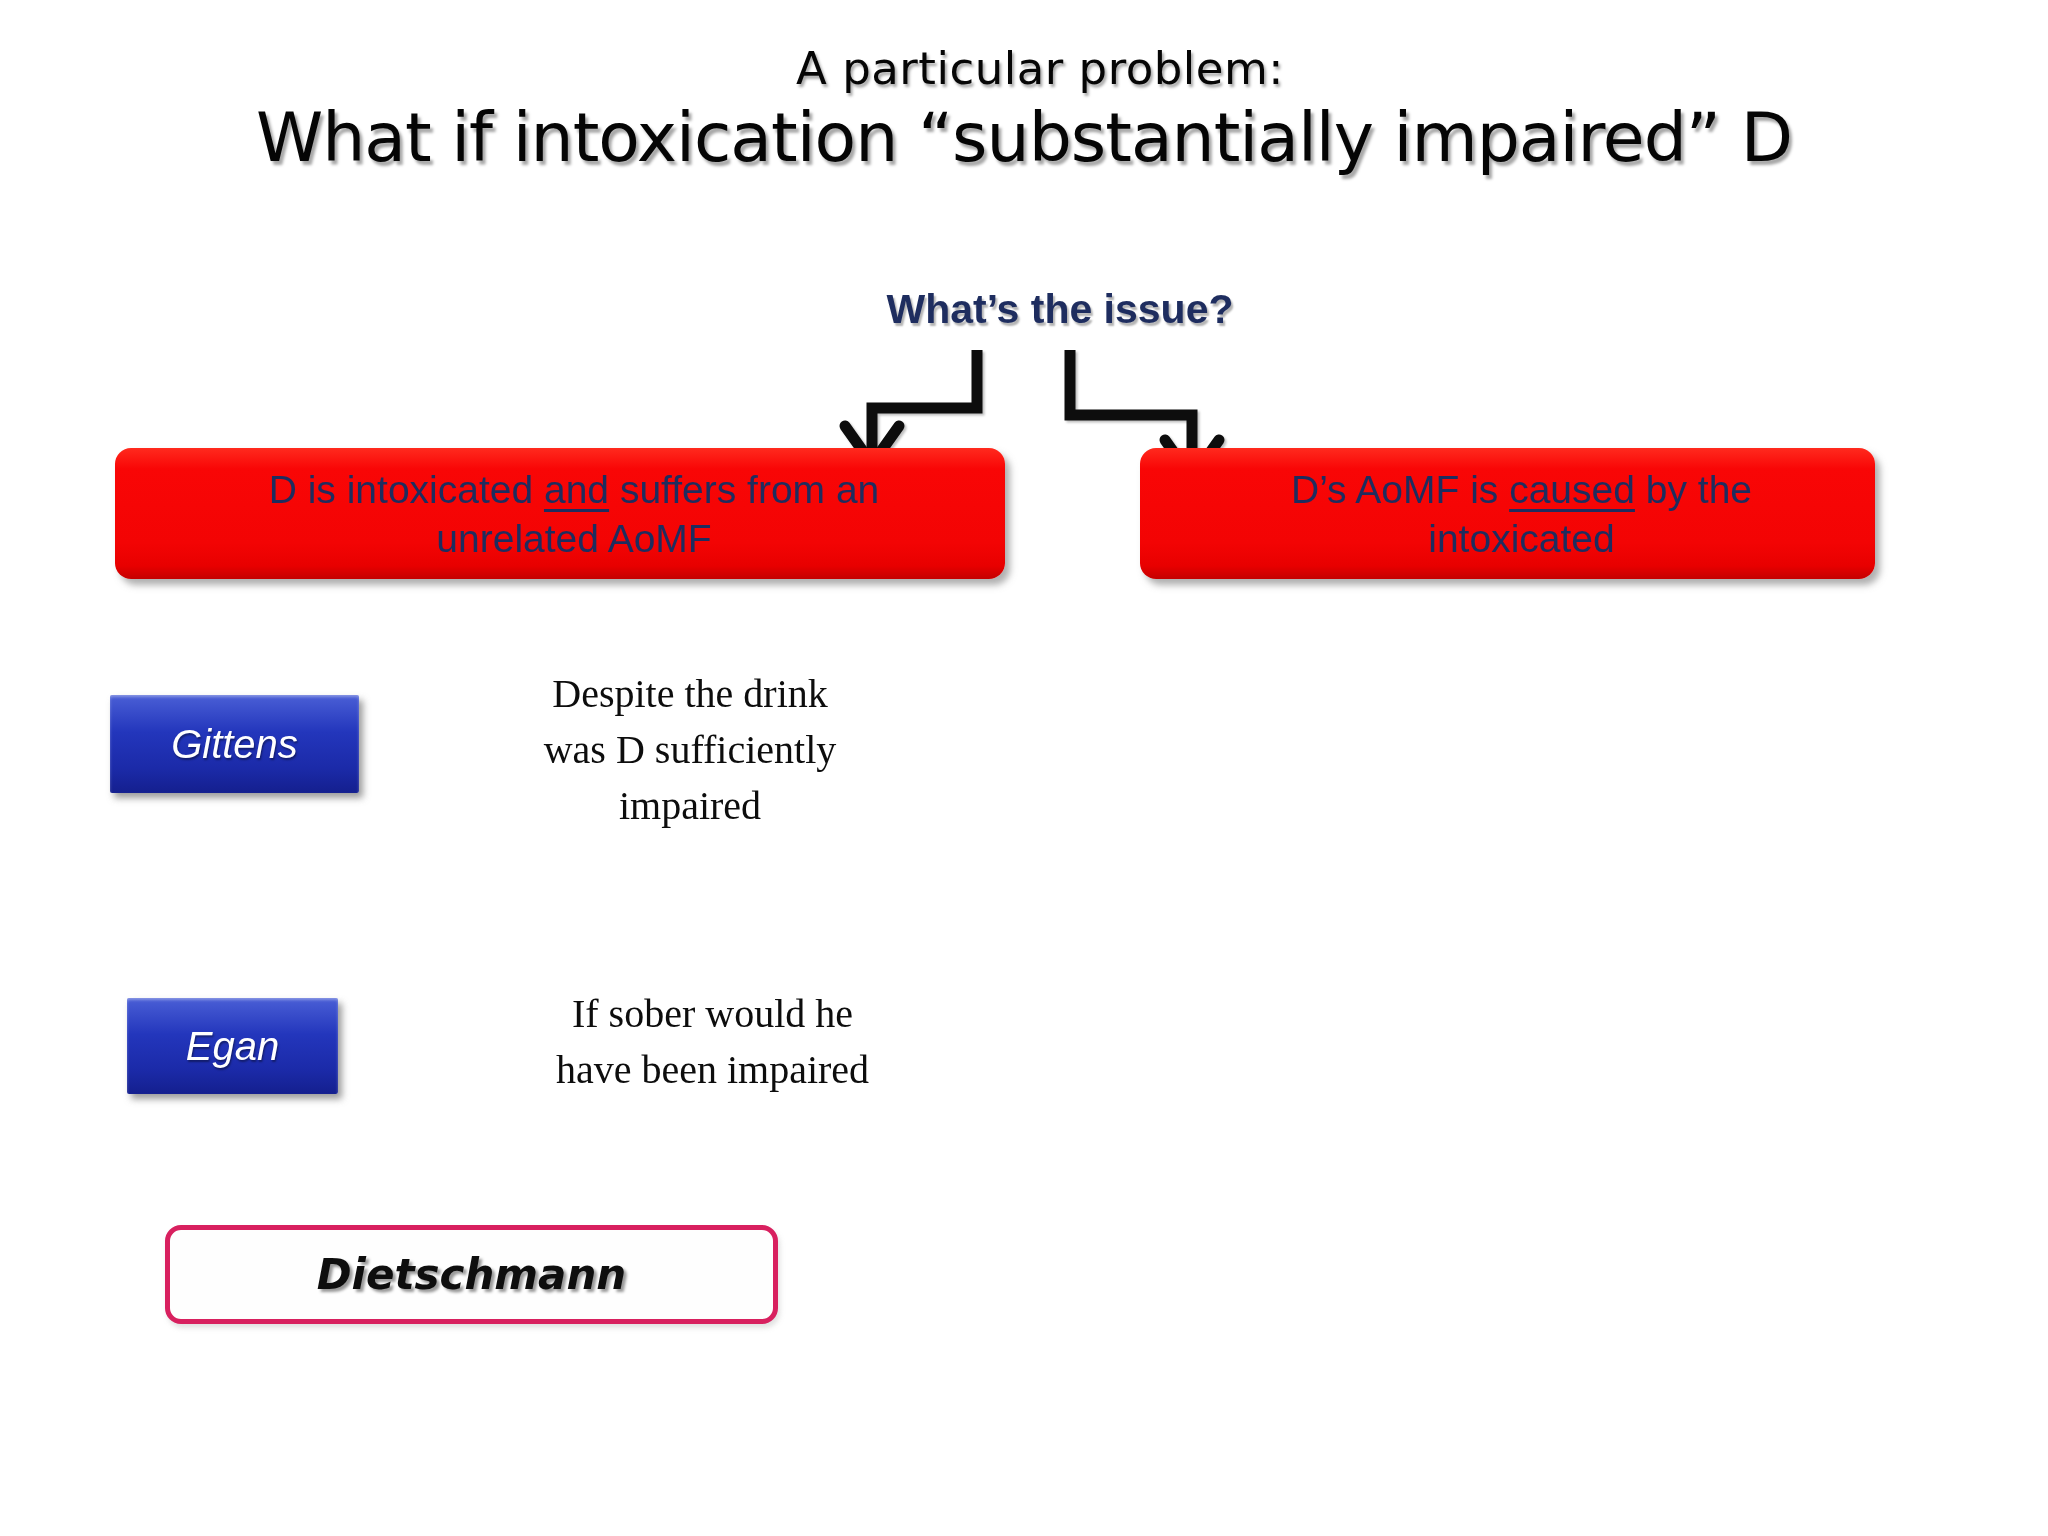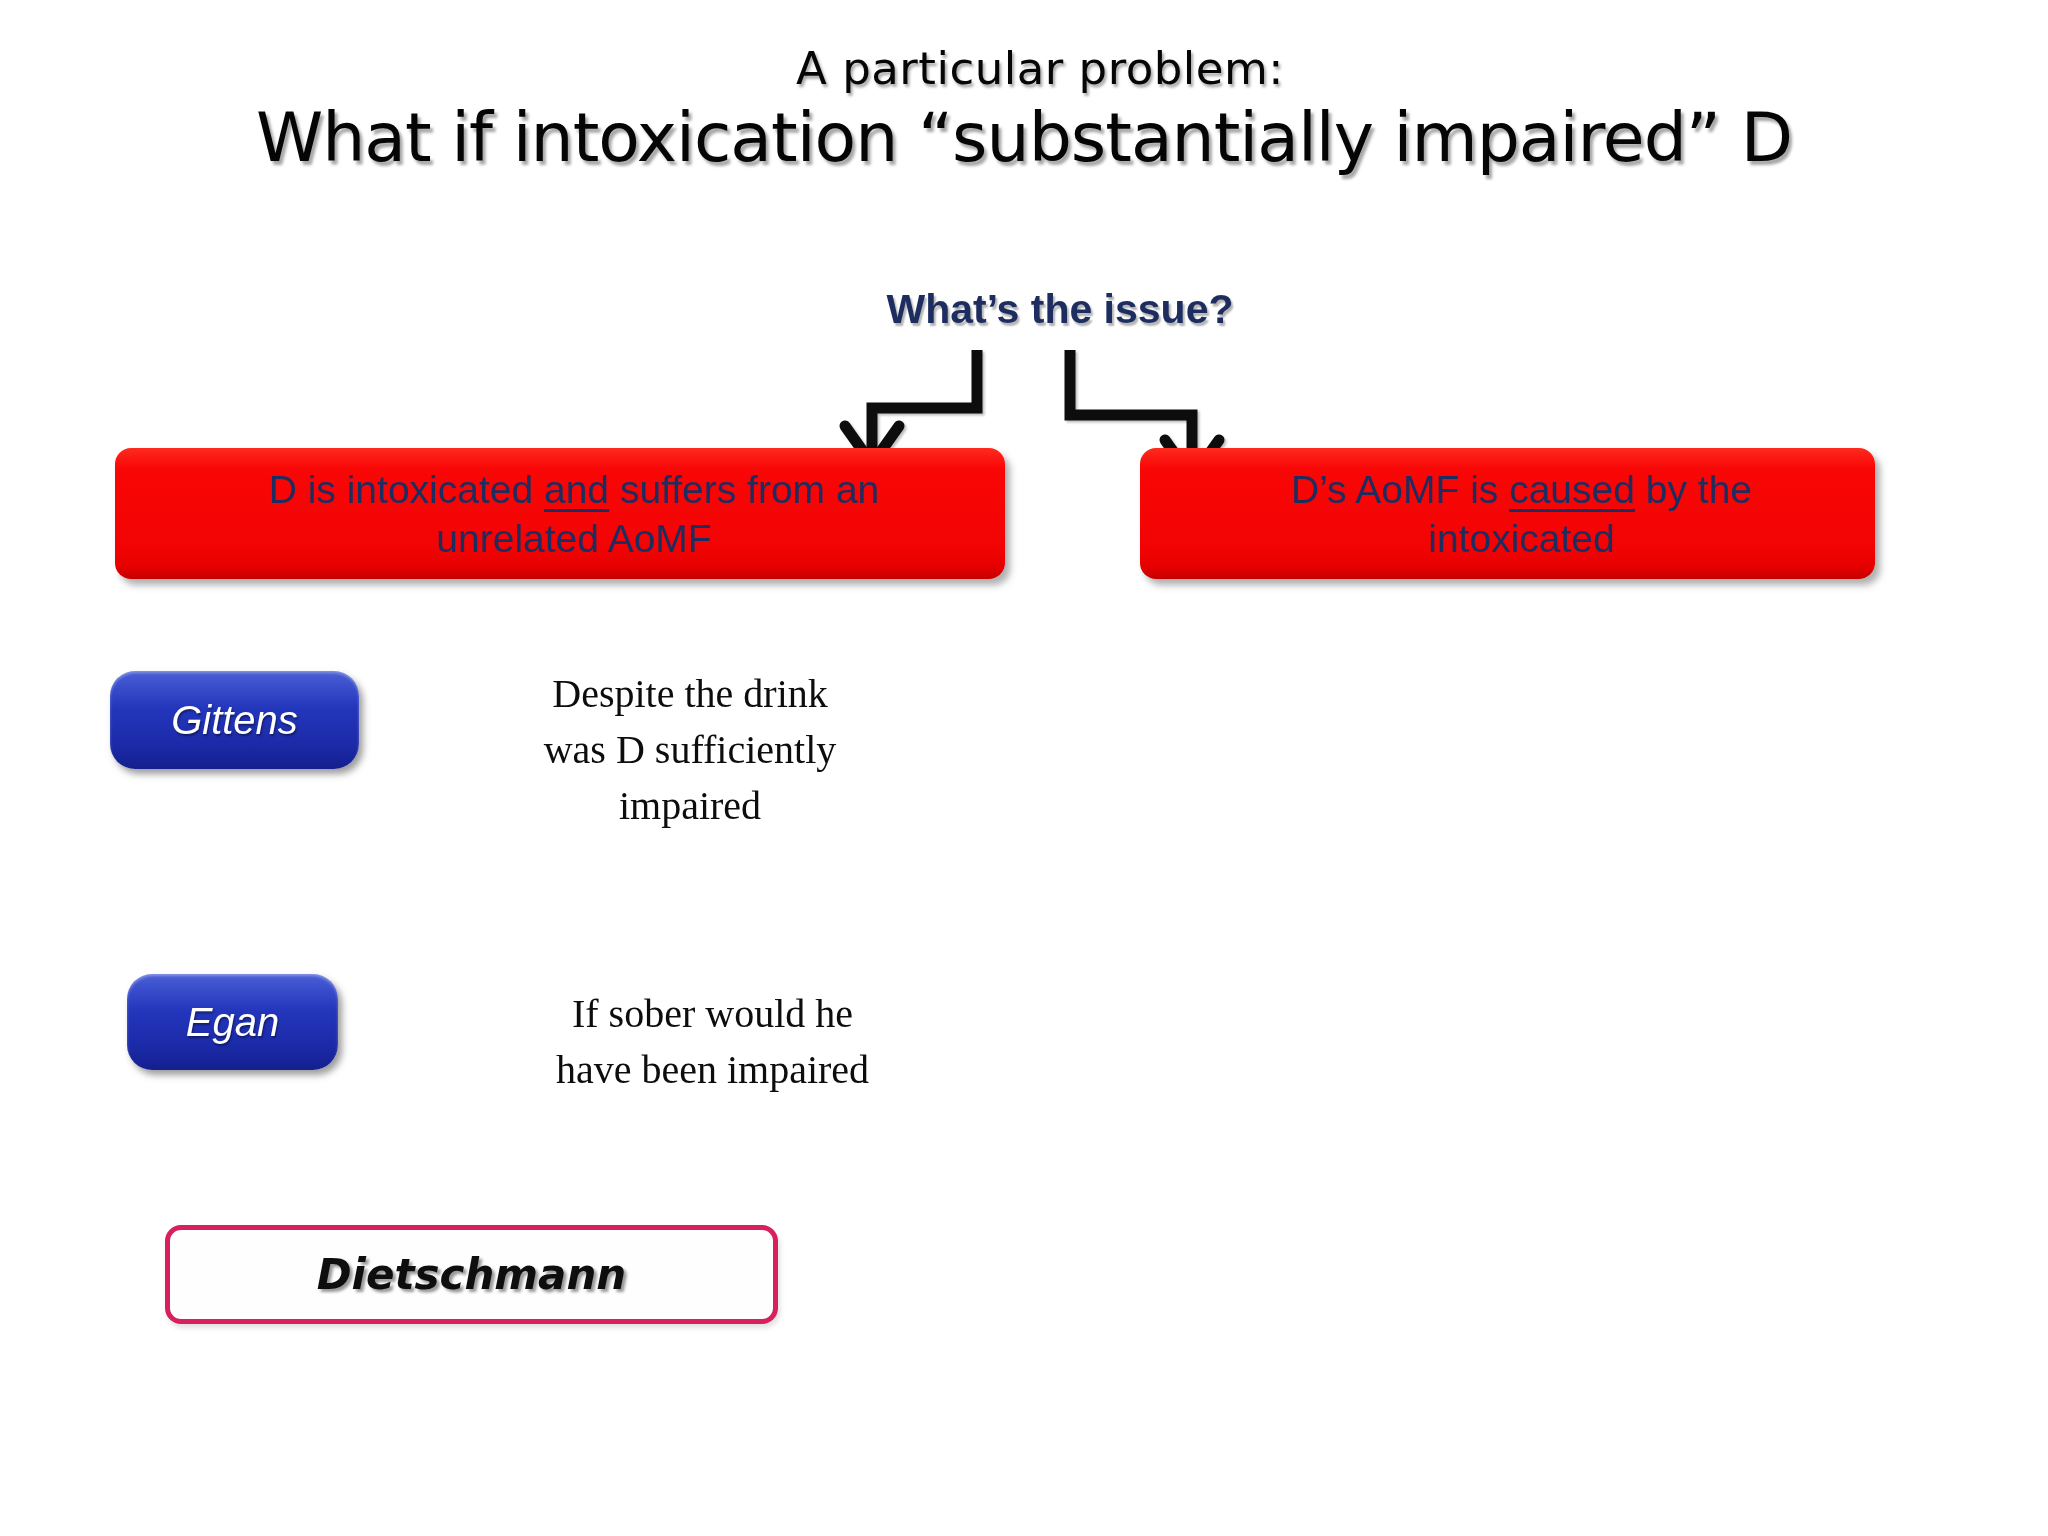--- a/index.html
+++ b/index.html
@@ -46,26 +46,27 @@
     box-shadow:5px 6px 7px rgba(110,110,110,0.55);
     color:var(--navy); font-size:39px; line-height:49px;
     display:flex; flex-direction:column; justify-content:center; align-items:center;
     text-align:center;
   }
   .redbox .u{ text-decoration:underline; text-decoration-thickness:3px; text-underline-offset:6px; }
   .red-left{ left:115px; width:862px;padding-left:28px; }
   .red-right{ left:1140px; width:707px;padding-left:28px; }
   
   .btn{
-    position:absolute; border-radius:25px;
+    position:absolute; border-radius:2px;
     background:linear-gradient(180deg,var(--blue-top) 0%, var(--blue-mid) 38%, #1b2aa8 75%, var(--blue-bot) 100%);
     box-shadow:4px 5px 7px rgba(90,90,90,0.6), inset 0 2px 3px rgba(255,255,255,0.35);
     color:#ffffff; font-style:italic; font-size:40px;
     display:flex; align-items:center; justify-content:center;
     text-shadow:1px 2px 2px rgba(0,0,0,0.4);
+    margin-top:24px;
   }
   .btn-gittens{ left:110px; top:671px; width:249px; height:98px; }
   .btn-egan{ left:127px; top:974px; width:211px; height:96px; }
   
   .desc{
     position:absolute; font-family:"Liberation Serif", serif;
     font-size:40px; color:var(--ink); text-align:center;
     white-space:pre-line; line-height:1.4;
   }
   .desc-gittens{ left:460px; top:666px; width:460px; }

